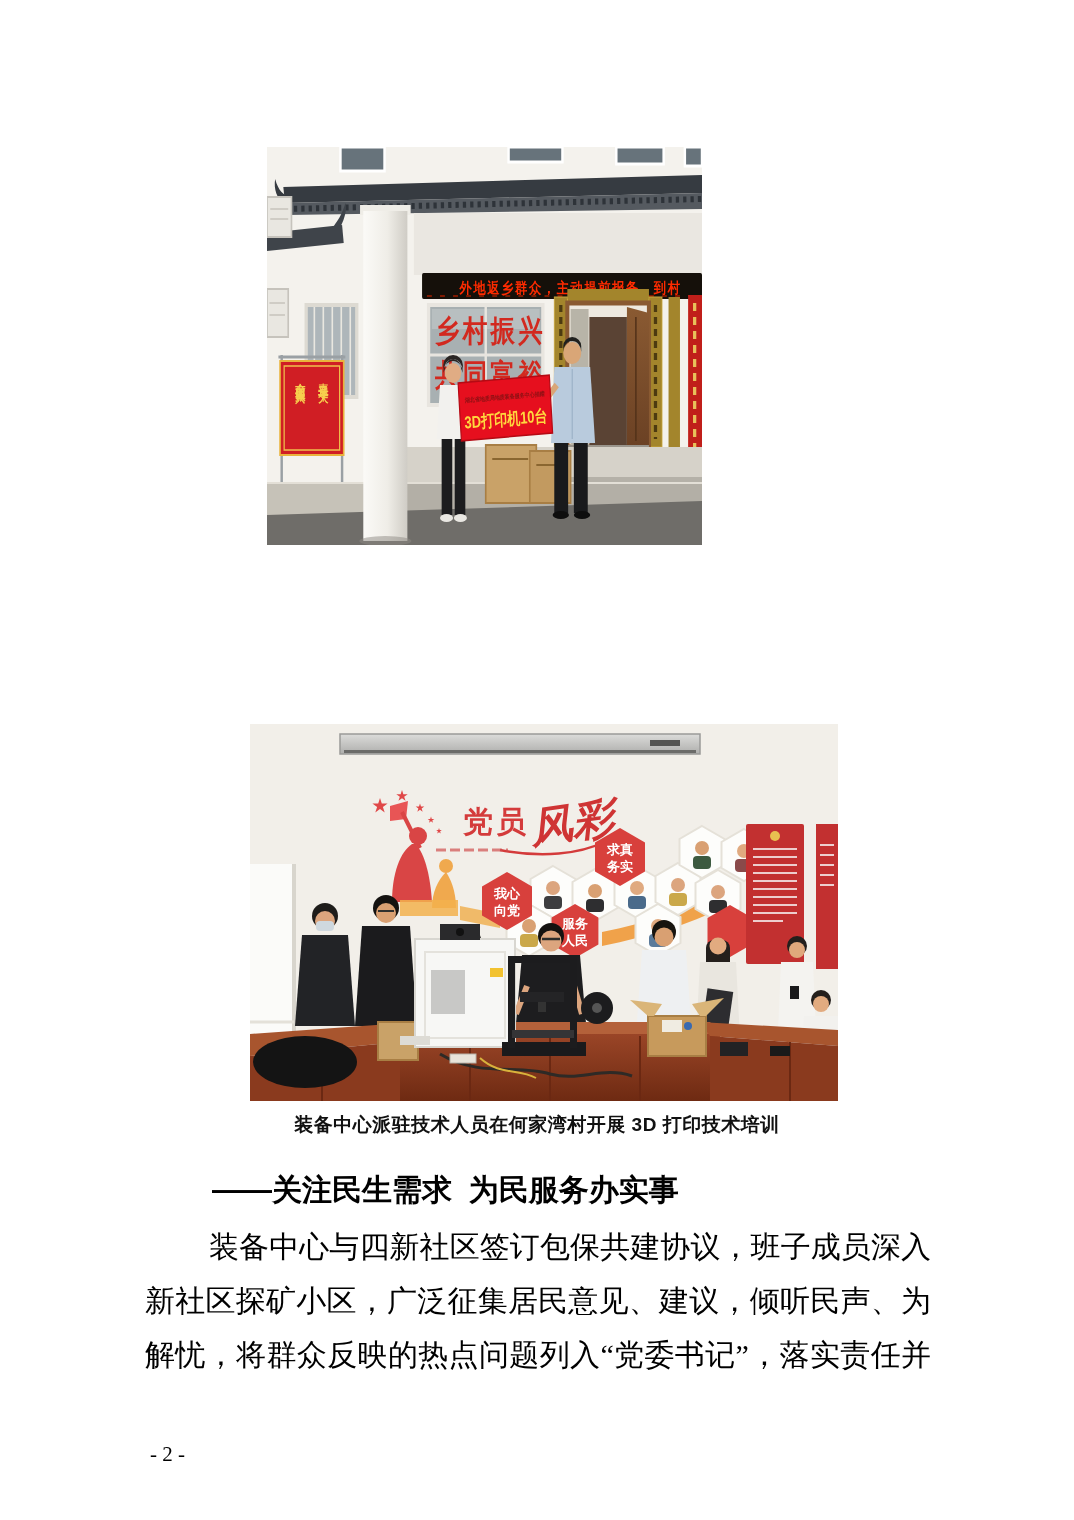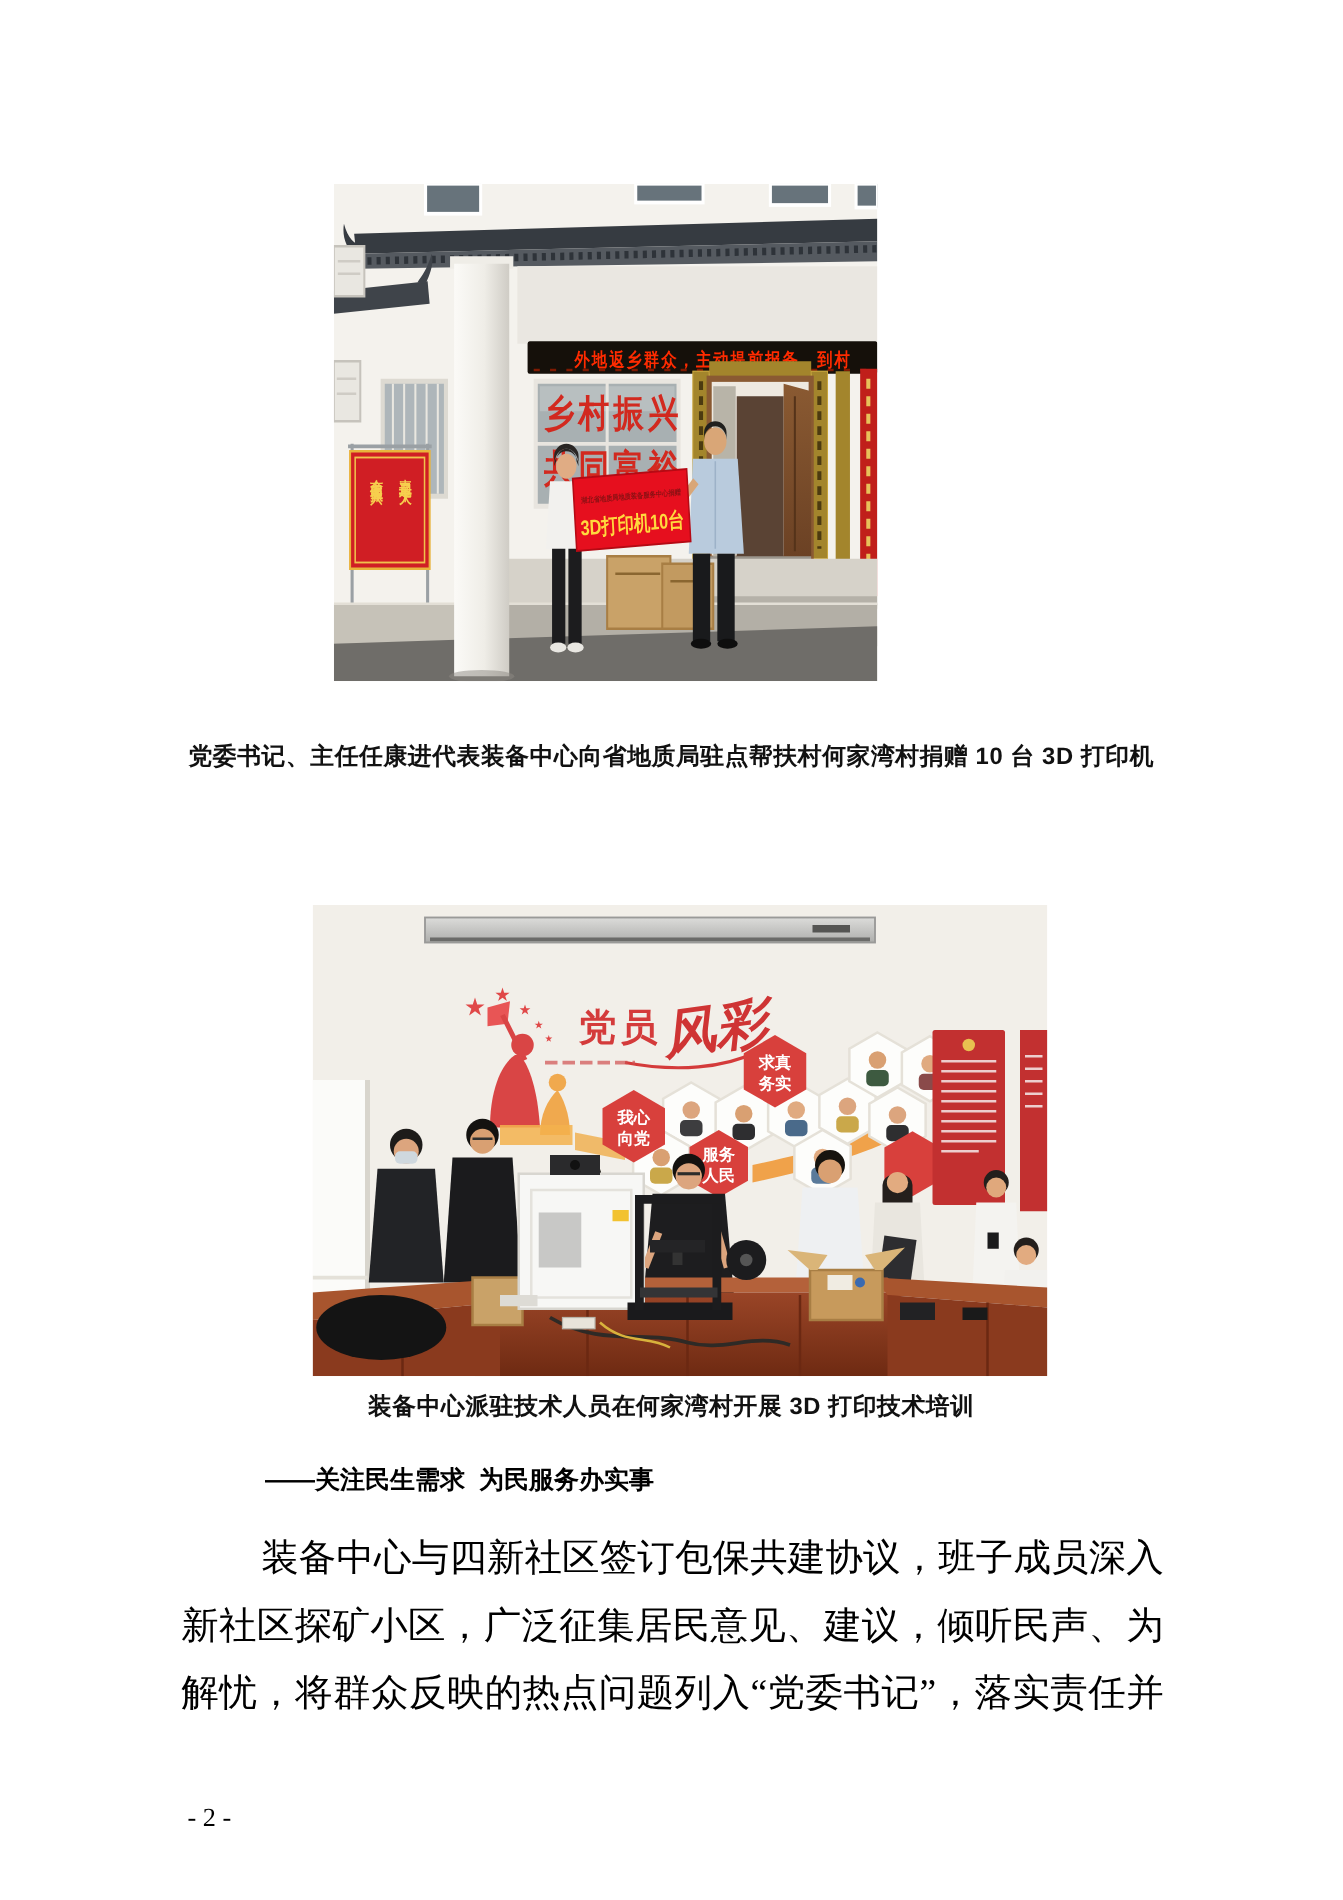--- a/index.html
+++ b/index.html
@@ -4,21 +4,21 @@
 <style>
   html,body{margin:0;padding:0;background:#ffffff;}
   .page{position:relative;width:1074px;height:1520px;background:#ffffff;overflow:hidden;
         font-family:"Liberation Sans",sans-serif;color:#000;}
   .photo{position:absolute;overflow:hidden;}
   .photo svg{display:block;width:100%;height:100%;}
   .caption{position:absolute;left:0;width:1074px;text-align:center;
            font-weight:bold;font-size:19px;color:#111;letter-spacing:0.5px;}
   .caption1{top:592px;}
   .caption2{top:1112px;}
-  .heading{position:absolute;left:212px;top:1170px;font-size:20px;font-weight:bold;
+  .heading{position:absolute;left:212px;top:1170px;font-size:30px;font-weight:bold;
            color:#000;white-space:pre;}
   .body-line{position:absolute;left:145px;width:786px;height:56px;overflow:hidden;
              font-family:"Liberation Serif","DejaVu Serif",serif;
              font-size:30px;line-height:50px;color:#000;
              text-align:justify;}
   .body-line::after{content:"";display:inline-block;width:100%;}
   .body-line.indent{text-indent:64px;}
   .line1{top:1222px;} .line2{top:1276px;} .line3{top:1330px;}
   .pagenum{position:absolute;left:150px;top:1442px;
            font-family:"Liberation Serif","DejaVu Serif",serif;font-size:21px;color:#000;}
@@ -186,21 +186,20 @@
       </g>
 
       <g transform="rotate(-4 292 260)">
         <rect x="236" y="232" width="112" height="58" fill="#e60f1e" stroke="#b50a14" stroke-width="1.5"></rect>
         <text x="292" y="252" font-size="6" fill="#8a1114" font-weight="bold" text-anchor="middle" textLength="98" lengthAdjust="spacingAndGlyphs">湖北省地质局地质装备服务中心捐赠</text>
         <text x="292" y="278" font-size="17" fill="#ffd93e" font-weight="bold" text-anchor="middle" textLength="102" lengthAdjust="spacingAndGlyphs">3D打印机10台</text>
       </g>
     </svg>
   </div>
 
-  <div class="caption caption1">党委书记、主任任康进代表装备中心向省地质局驻点帮扶村何家湾村捐赠 10 台 3D 打印机</div>
 
   <div class="photo" style="left:250px;top:690px;width:588px;height:377px;margin-top:34px;">
     <svg viewBox="0 0 588 377" preserveAspectRatio="none">
       <defs>
         <polygon id="hexL" points="0,-29 25,-14.5 25,14.5 0,29 -25,14.5 -25,-14.5"></polygon>
         <polygon id="hexM" points="0,-27 23.4,-13.5 23.4,13.5 0,27 -23.4,13.5 -23.4,-13.5"></polygon>
         <polygon id="hexS" points="0,-26 22.5,-13 22.5,13 0,26 -22.5,13 -22.5,-13"></polygon>
         <path id="star" d="M0,-1 L0.224,-0.309 0.951,-0.309 0.363,0.118 0.588,0.809 0,0.382 -0.588,0.809 -0.363,0.118 -0.951,-0.309 -0.224,-0.309 Z"></path>
         <linearGradient id="tableG" x1="0" y1="0" x2="0" y2="1">
           <stop offset="0" stop-color="#9a4527"></stop>

